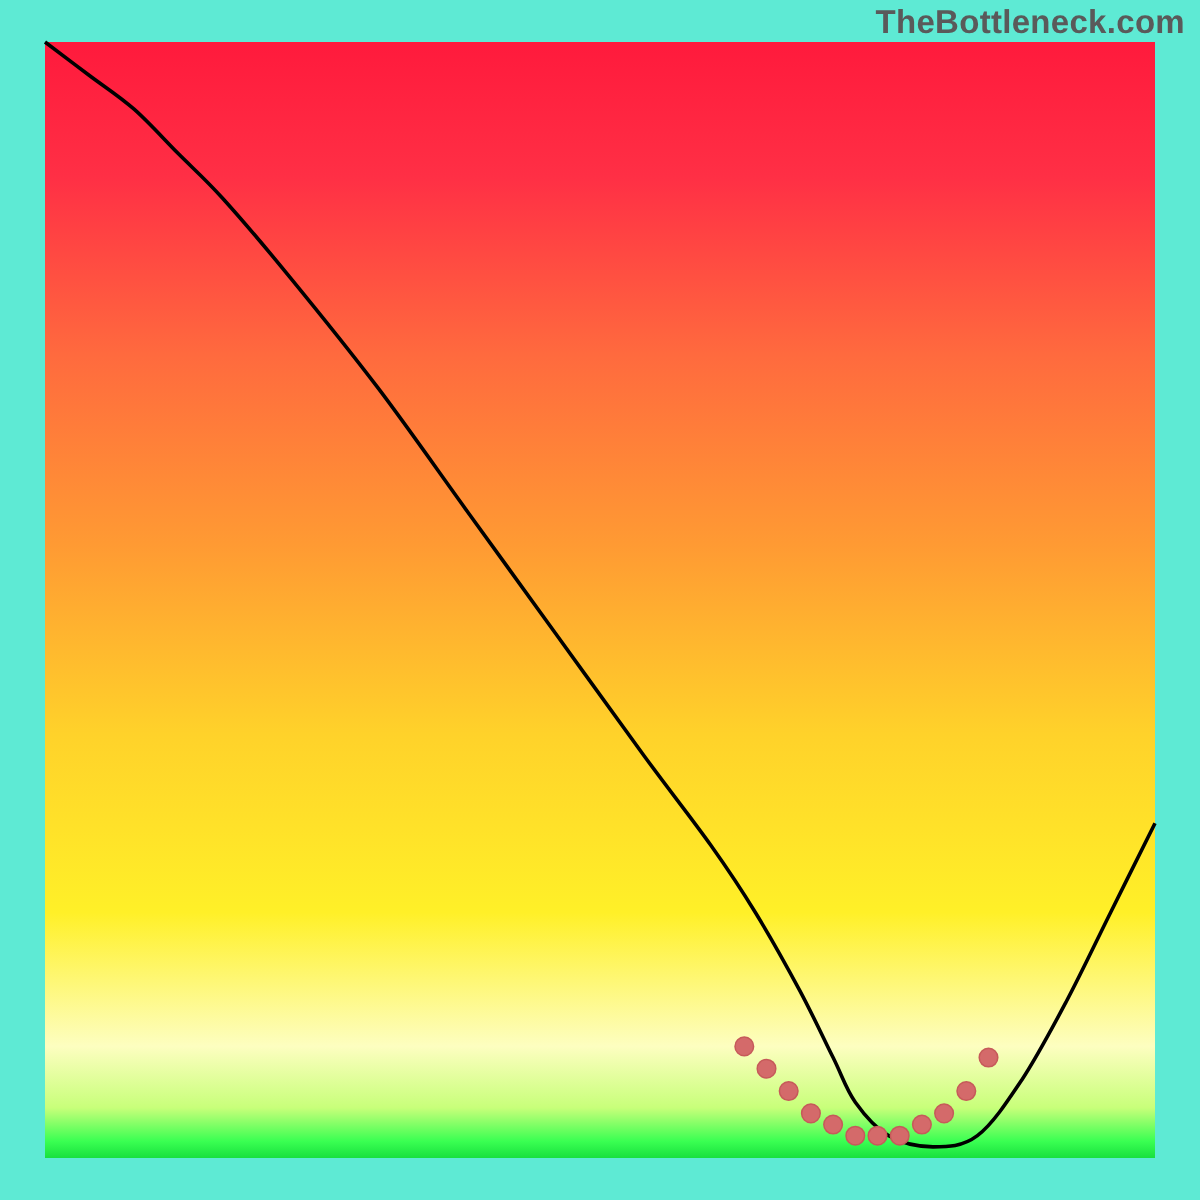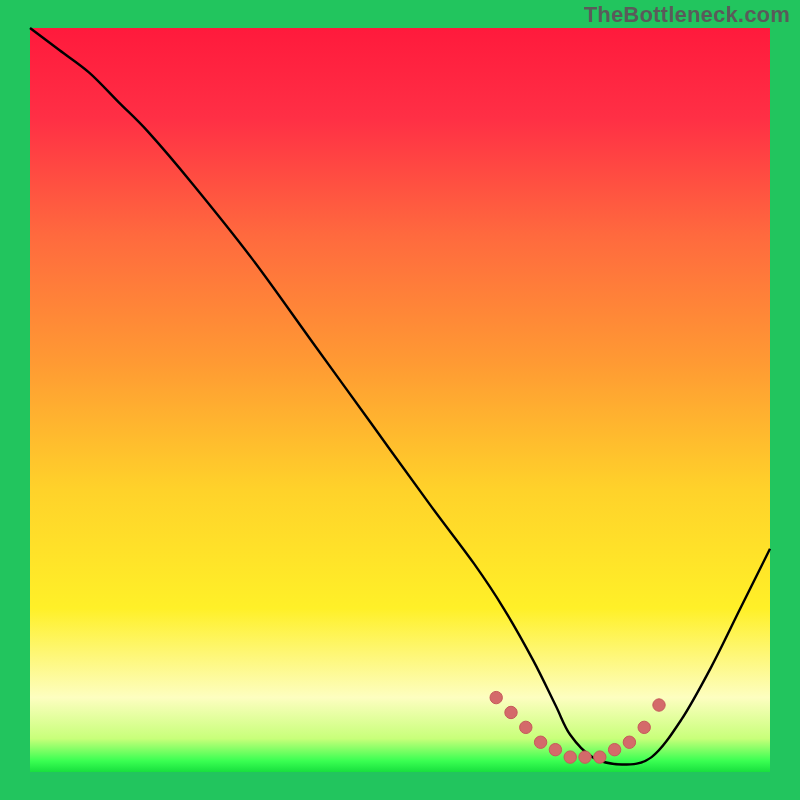--- a/index.html
+++ b/index.html
@@ -7,21 +7,21 @@
     padding: 0;
     width: 800px;
     height: 800px;
     background: #000000;
     overflow: hidden;
   }
   .stage {
     position: relative;
     width: 800px;
     height: 800px;
-    background: #22c55e;
+    background: #5eead4;
   }
   .watermark {
     position: absolute;
     top: 2px;
     right: 10px;
     font-family: Arial, Helvetica, sans-serif;
     font-size: 22px;
     font-weight: 600;
     color: #5a5a5a;
     letter-spacing: 0.2px;

